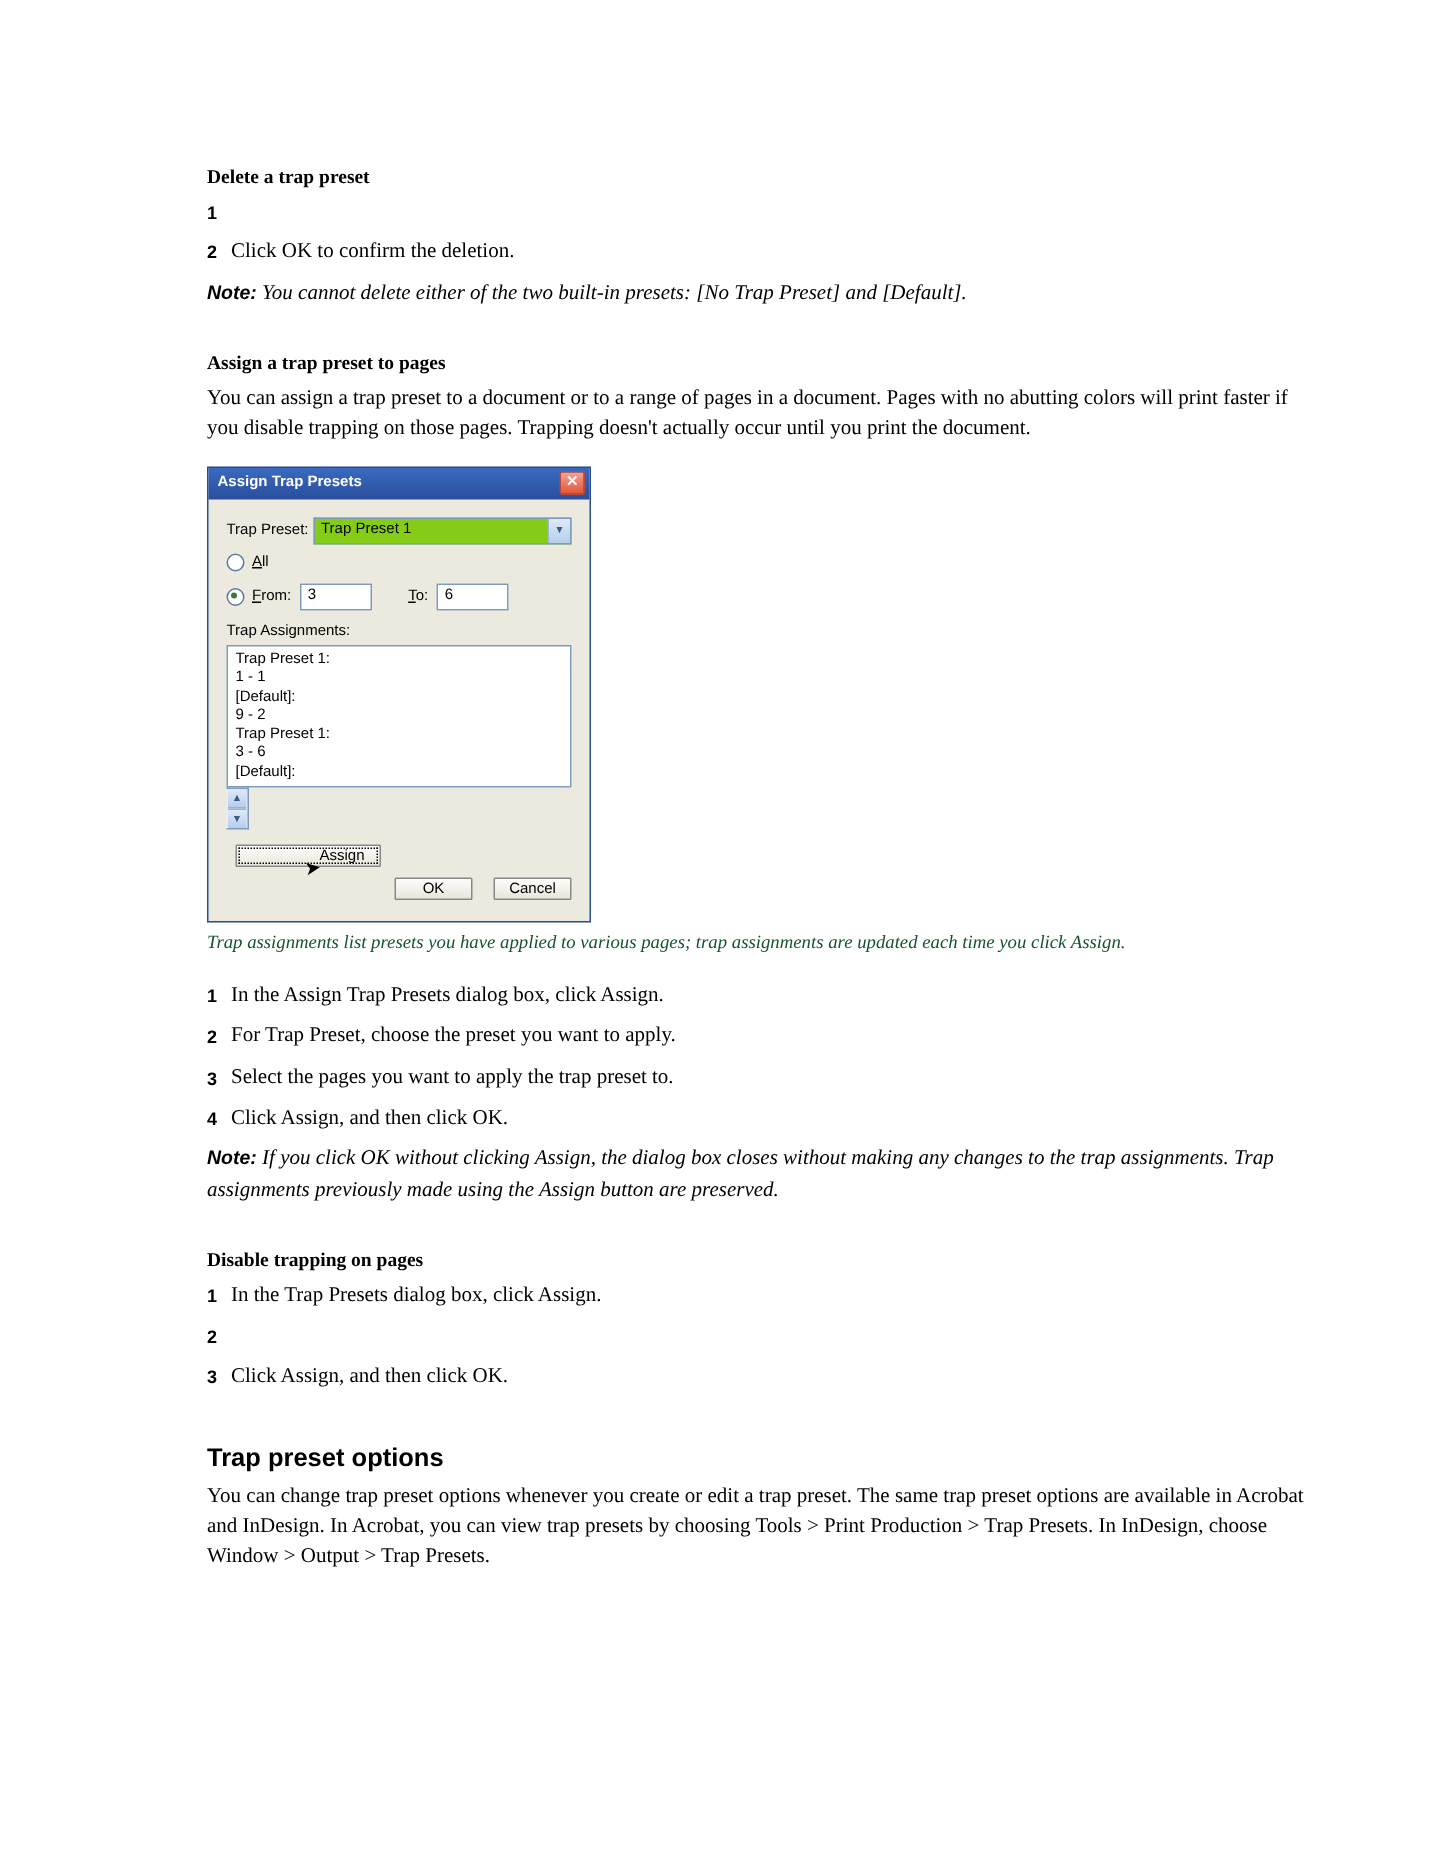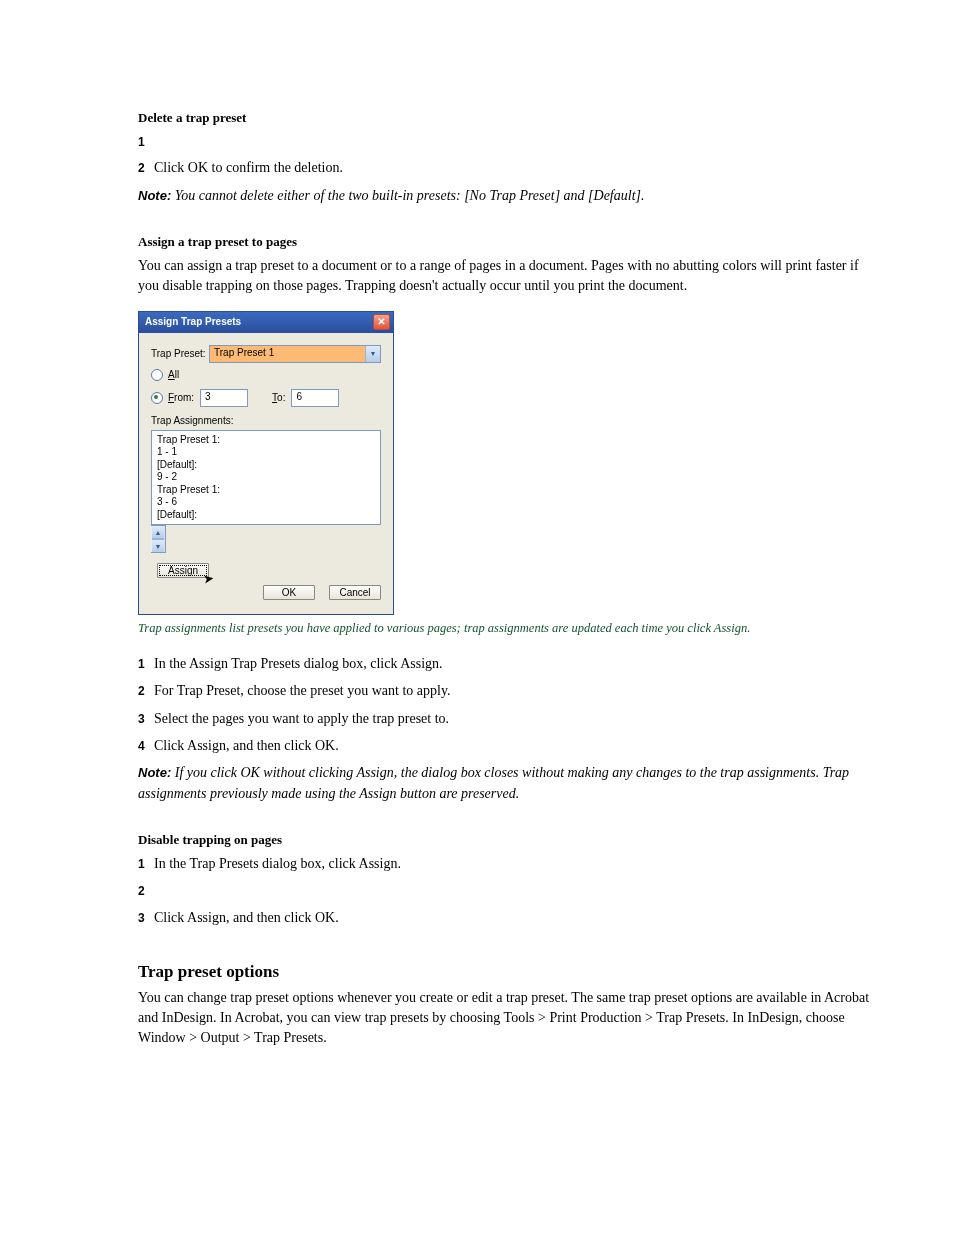--- a/index.html
+++ b/index.html
@@ -32,21 +32,21 @@
     margin-left: 4px;
   }
   .running-head .line2 { font-weight: 700; padding-right: 28px; }
   .sect-head {
     font-family: Liberation Serif, serif;
     font-weight: 700;
     font-size: 13px;
     margin: 28px 0 6px 0;
   }
   .h2 {
-    font-family: Liberation Serif, serif;
+    font-family: Liberation Sans, sans-serif;
     font-weight: 700;
     font-size: 17px;
     margin: 34px 0 6px 0;
   }
   p.body {
     font-size: 14px;
     line-height: 1.45;
     margin: 0 0 4px 0;
   }
   ol.steps {
@@ -115,21 +115,21 @@
     color: #fff; font-weight: 700; font-size: 10px; line-height: 1;
     border-radius: 2px;
   }
   .dialog-body { padding: 12px 12px 14px 12px; }
   .row { display: flex; align-items: center; margin-bottom: 6px; }
   .lbl { width: 58px; }
   .combo {
     flex: 1;
     display: flex;
     border: 1px solid #7c9bbd;
-    background: #fdba74;
+    background: #84cc16;
     height: 16px;
   }
   .combo .txt { flex: 1; padding: 1px 4px; font-size: 10px; }
   .combo .arrow {
     width: 14px;
     background: linear-gradient(#dfeaf8,#b7cdea);
     border-left: 1px solid #9bb4d4;
     display: flex; align-items: center; justify-content: center;
     color: #3a5a8a; font-size: 7px;
   }
@@ -180,21 +180,21 @@
     border: 1px solid #888;
     background: linear-gradient(#fdfdfb,#e8e6da);
     padding: 1px 0;
     width: 50px;
     text-align: center;
     font-size: 10px;
     border-radius: 1px;
   }
   .btn.focused { outline: 1px dotted #000; outline-offset: -3px; }
   .assign-row { position: relative; height: 22px; }
-  .assign-row .btn { margin-left: 6px; }
+  .assign-row .btn { margin-left: 6px; padding-left: 45px; }
   .cursor {
     position: absolute; left: 52px; top: 8px;
     font-size: 13px; color: #000;
     transform: rotate(-8deg);
   }
   .btn-row { display: flex; justify-content: flex-end; gap: 14px; }
 </style>
 </head>
 <body>
 

